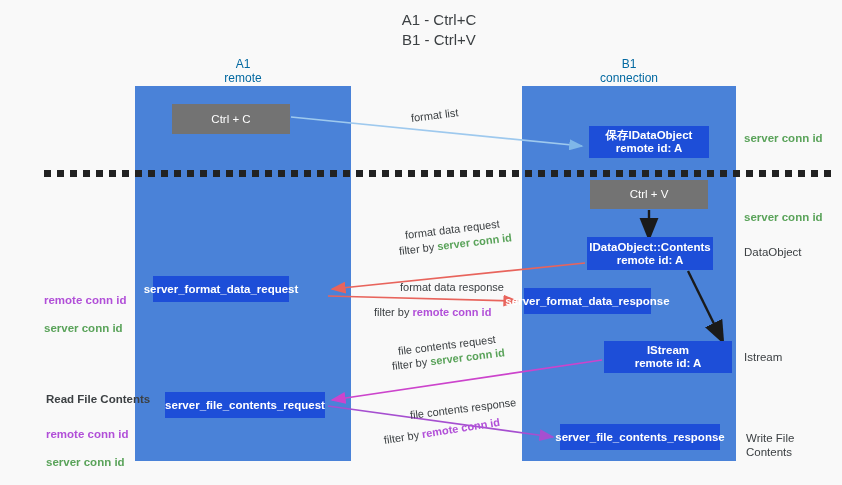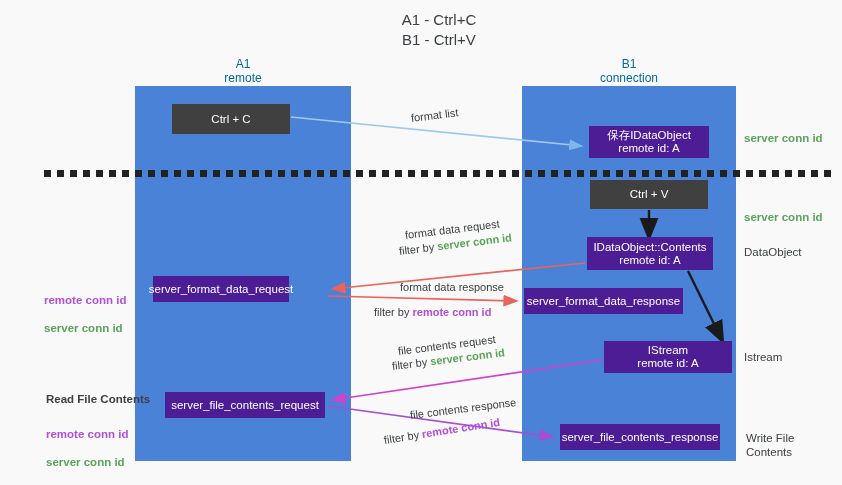--- a/index.html
+++ b/index.html
@@ -58,29 +58,29 @@
     flex-direction: column;
     align-items: center;
     justify-content: center;
     text-align: center;
     color: #ffffff;
     font-size: 11.5px;
     line-height: 13px;
     box-sizing: border-box;
     white-space: pre-line;
   }
-  .green { background: #404040; }
-  .orange { background: #4c1d95; }
+  .green { background: #737373; }
+  .orange { background: #1d4ed8; font-weight: bold; }
 
   #n-ctrlc   { left: 136px; top: 104px; width: 118px; height: 30px; }
   #n-saveido { left: 553px; top: 126px; width: 120px; height: 32px; }
   #n-ctrlv   { left: 554px; top: 180px; width: 118px; height: 29px; }
   #n-getdata { left: 551px; top: 237px; width: 126px; height: 33px; }
   #n-sfdreq  { left: 117px; top: 276px; width: 136px; height: 26px; }
-  #n-sfdresp { left: 488px; top: 288px; width: 159px; height: 26px; }
+  #n-sfdresp { left: 488px; top: 288px; width: 127px; height: 26px; }
   #n-istream { left: 568px; top: 341px; width: 128px; height: 32px; }
   #n-sfcreq  { left: 129px; top: 392px; width: 160px; height: 26px; }
   #n-sfcresp { left: 524px; top: 424px; width: 160px; height: 26px; }
 
   .side-label {
     position: absolute;
     font-size: 11.5px;
     line-height: 14px;
     white-space: pre-line;
   }

